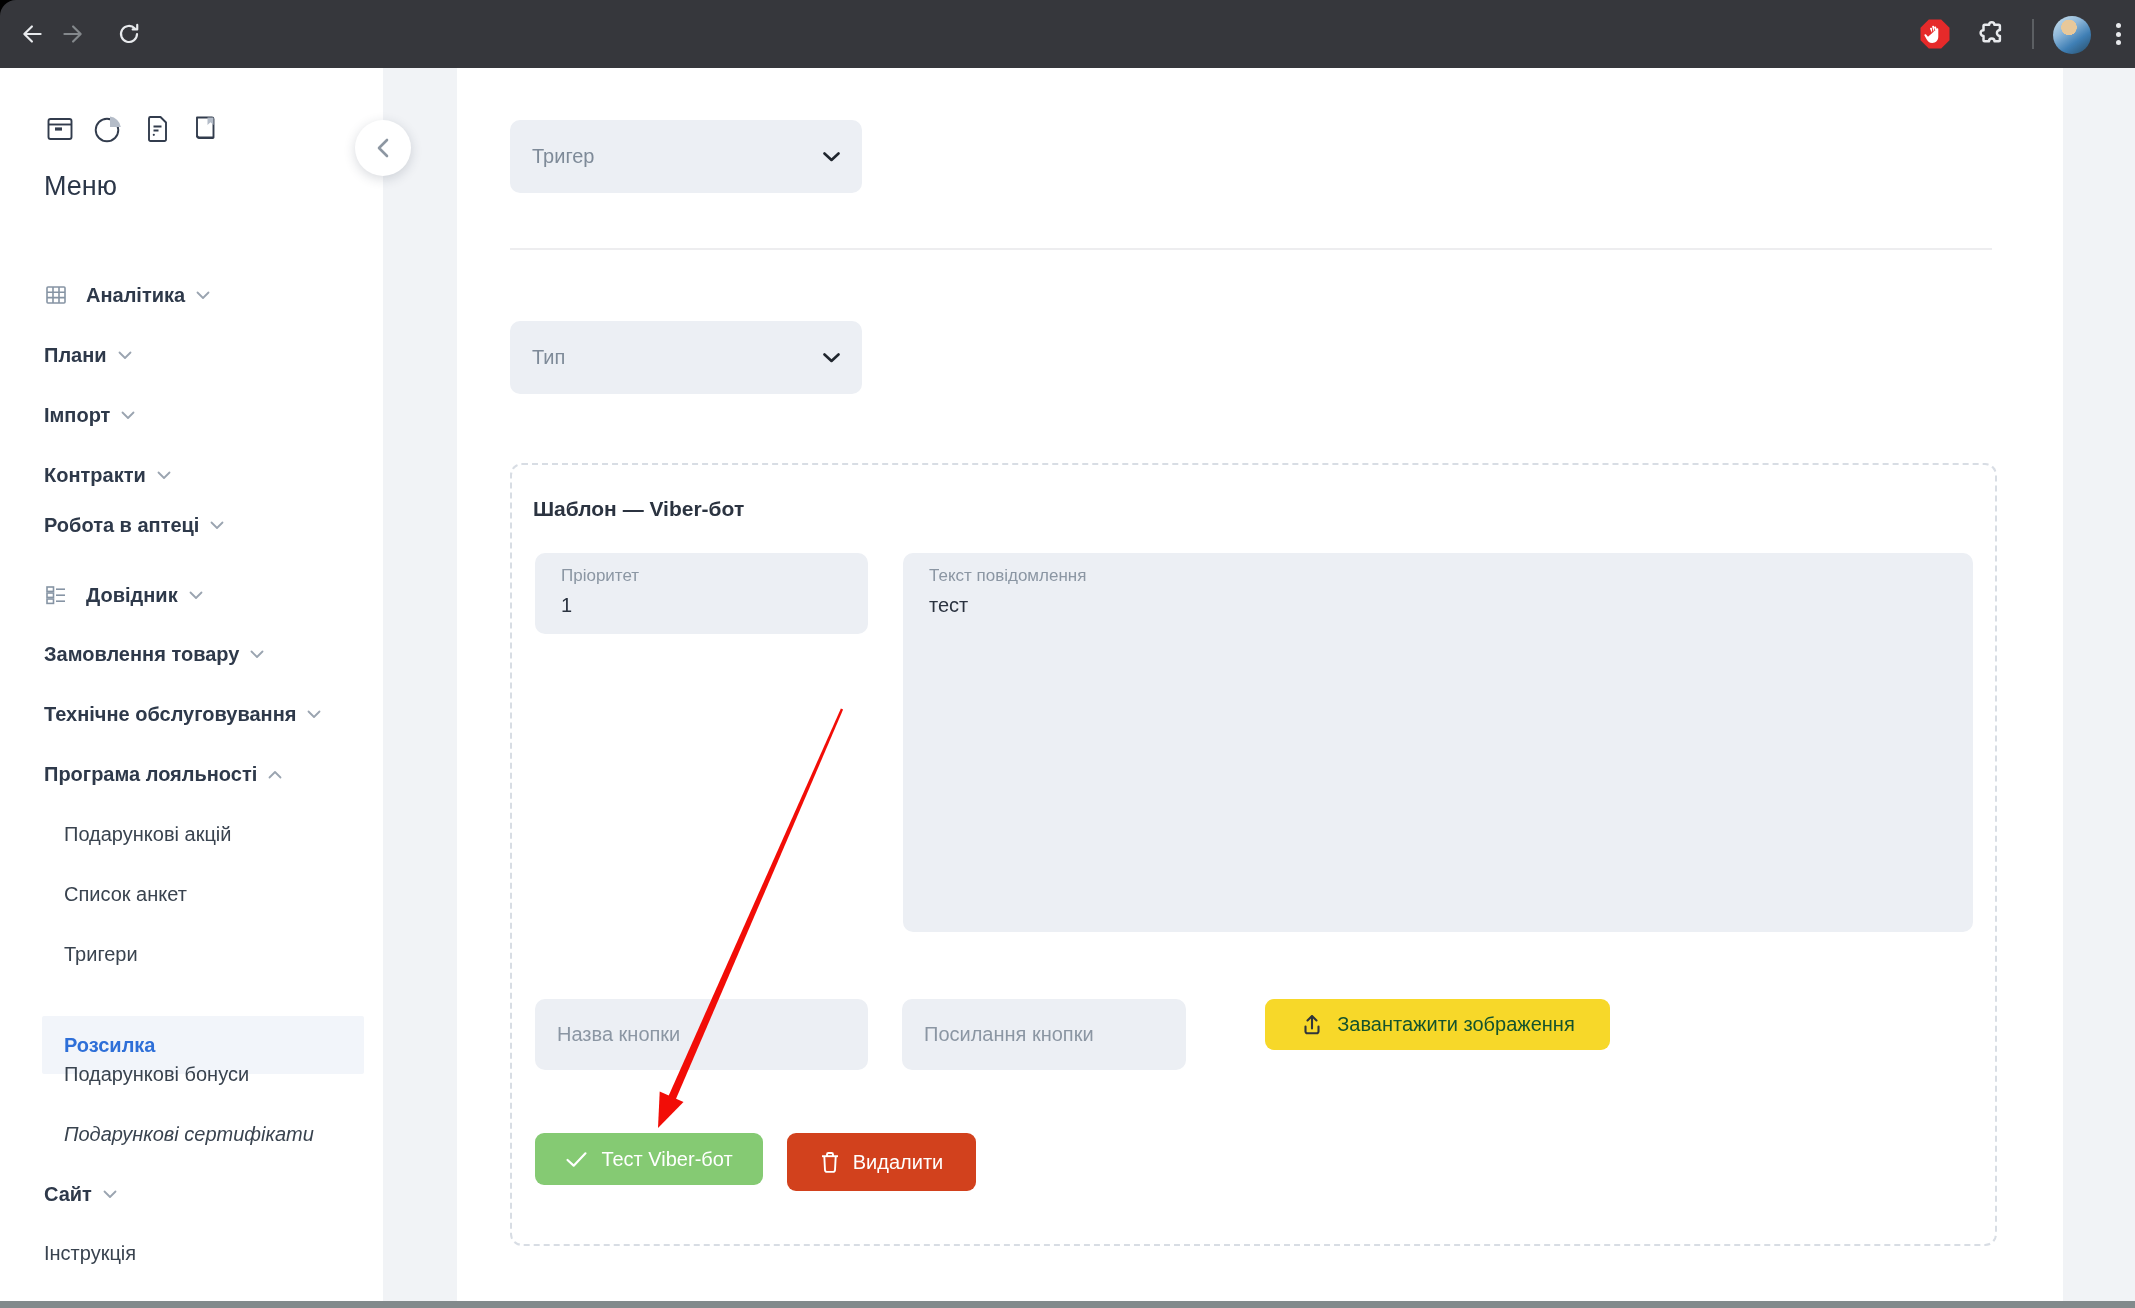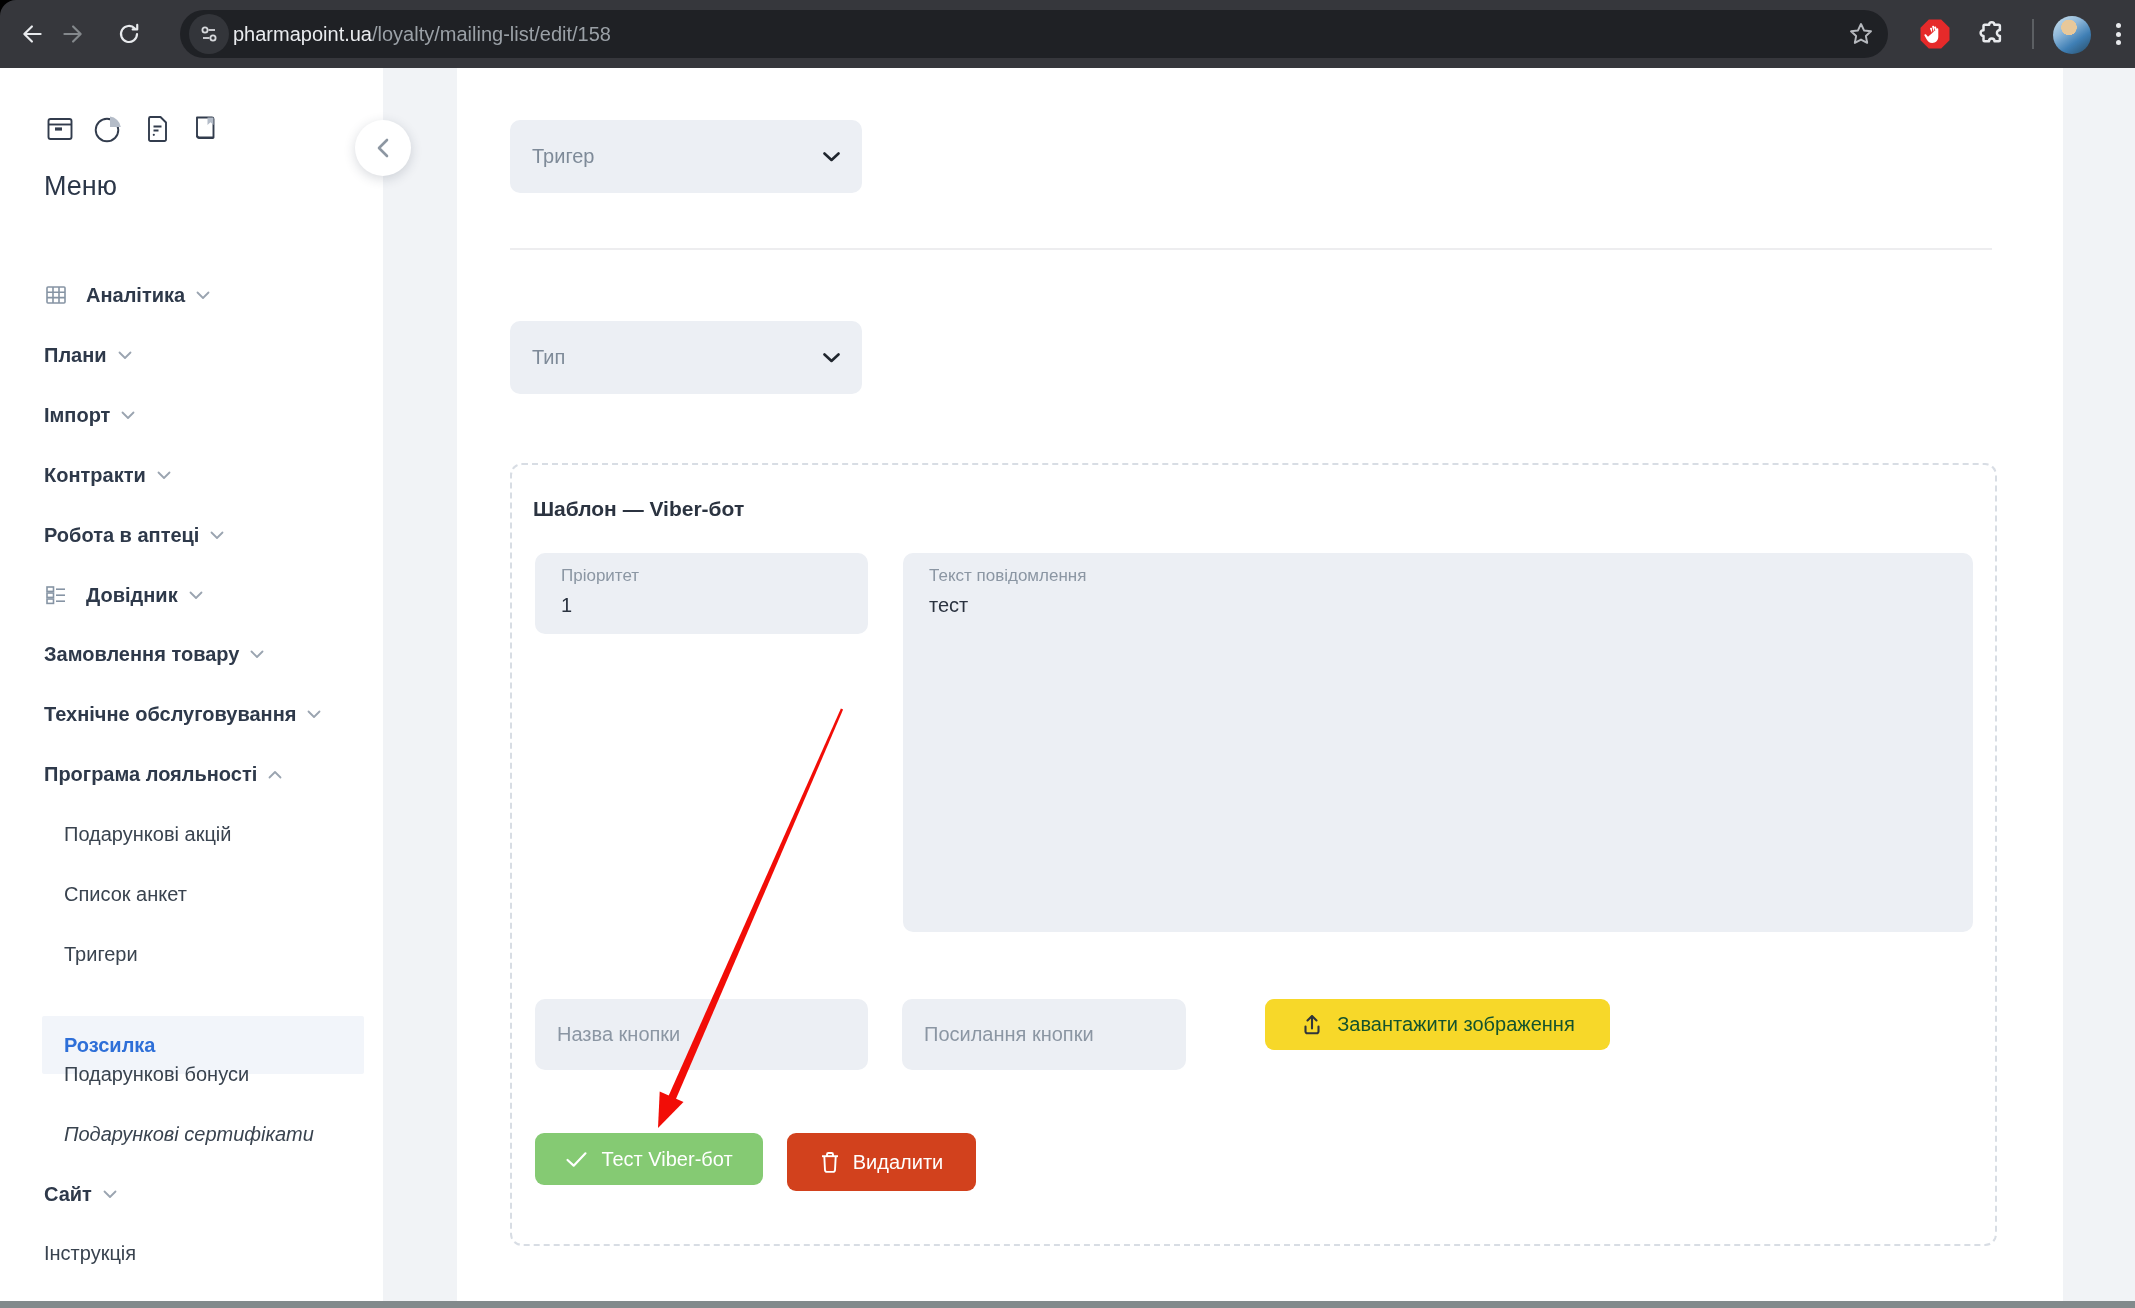--- a/index.html
+++ b/index.html
@@ -88,36 +88,20 @@
           <path d="M13 5l7 7-7 7"></path>
         </svg>
     </div>
     <div class="nav-btn" style="left:112px">
       <svg width="26" height="26" viewBox="0 0 24 24" fill="none" stroke="#e8eaed" stroke-width="2" stroke-linecap="round" stroke-linejoin="round">
           <path d="M19.4 12a7.4 7.4 0 1 1-2-5.1"></path>
           <path d="M19.6 3.6v4.2h-4.2"></path>
         </svg>
     </div>
 
-    <div class="omnibox">
-      <div class="tune-circle">
-        <svg width="22" height="22" viewBox="0 0 22 22" fill="none" stroke="#d7d9dc" stroke-width="1.8">
-          <circle cx="7" cy="7" r="2.6"></circle>
-            <path d="M10.5 7H17"></path>
-          <circle cx="15" cy="15" r="2.6"></circle>
-            <path d="M5 15h6.5"></path>
-        </svg>
-      </div>
-      <div class="url"><span class="domain">pharmapoint.ua</span><span class="path">/loyalty/mailing-list/edit/158</span></div>
-      <div class="star-wrap">
-        <svg width="26" height="26" viewBox="0 0 24 24" fill="none" stroke="#b6b9be" stroke-width="1.8" stroke-linejoin="round">
-            <path d="M12 2.8l2.8 5.9 6.4.8-4.7 4.4 1.2 6.3-5.7-3.1-5.7 3.1 1.2-6.3L2.8 9.5l6.4-.8z"></path>
-          </svg>
-      </div>
-    </div>
 
     <div class="nav-btn" style="left:1918px">
       <svg width="34" height="34" viewBox="0 0 34 34">
         <polygon points="10.8,2.5 23.2,2.5 31.5,10.8 31.5,23.2 23.2,31.5 10.8,31.5 2.5,23.2 2.5,10.8" fill="#e62a2a"></polygon>
         <path d="M12 11.8c0-1.5 2.1-1.5 2.1 0V16m0-6.2c0-1.5 2.1-1.5 2.1 0V16m0-5.4c0-1.5 2.1-1.5 2.1 0V16m0-3.6c0-1.4 2-1.4 2 0v7.2c0 4-2.5 6.4-6.1 6.4-2.9 0-4.3-1.6-5.6-3.8l-2.1-3.6c-.6-1 .8-2 1.6-1.1l1.9 2.2z" fill="#ffffff"></path>
       </svg>
     </div>
     <div class="nav-btn" style="left:1975px">
       <svg width="30" height="30" viewBox="0 0 24 24" fill="none" stroke="#e8eaed" stroke-width="2" stroke-linejoin="round">
         <path d="M9.7 4.6a2.1 2.1 0 1 1 4.2 0h3.4a1 1 0 0 1 1 1v3.2a2.3 2.3 0 1 0 0 4.7v3.3a1 1 0 0 1-1 1h-3.3a2.2 2.2 0 1 0-4.4 0H6.2a1 1 0 0 1-1-1v-3.3a2.3 2.3 0 1 1 0-4.6V5.6a1 1 0 0 1 1-1z"></path>
@@ -195,21 +179,21 @@
           <svg class="chev down" width="14" height="9" viewBox="0 0 14 9" fill="none" stroke="#9aa4b0" stroke-width="1.8" stroke-linecap="round" stroke-linejoin="round">
             <path d="M1.5 1.5 7 7 12.5 1.5"></path>
           </svg>
         </div>
         <div class="menu-item bold" style="top: 378px;">
           <span class="mi-label">Контракти</span>
           <svg class="chev down" width="14" height="9" viewBox="0 0 14 9" fill="none" stroke="#9aa4b0" stroke-width="1.8" stroke-linecap="round" stroke-linejoin="round">
             <path d="M1.5 1.5 7 7 12.5 1.5"></path>
           </svg>
         </div>
-        <div class="menu-item bold" style="top: 438px;">
+        <div class="menu-item bold" style="top: 428px;">
           <span class="mi-label">Робота в аптеці</span>
           <svg class="chev down" width="14" height="9" viewBox="0 0 14 9" fill="none" stroke="#9aa4b0" stroke-width="1.8" stroke-linecap="round" stroke-linejoin="round">
             <path d="M1.5 1.5 7 7 12.5 1.5"></path>
           </svg>
         </div>
         <div class="menu-item bold" style="top: 498px;">
           <span class="mi-icon">
             <svg width="24" height="24" viewBox="0 0 24 24" fill="none" stroke="#8694a4" stroke-width="1.6">
               <rect x="3" y="4" width="6.5" height="4.4"></rect>
               <path d="M12 6.2h9"></path>

